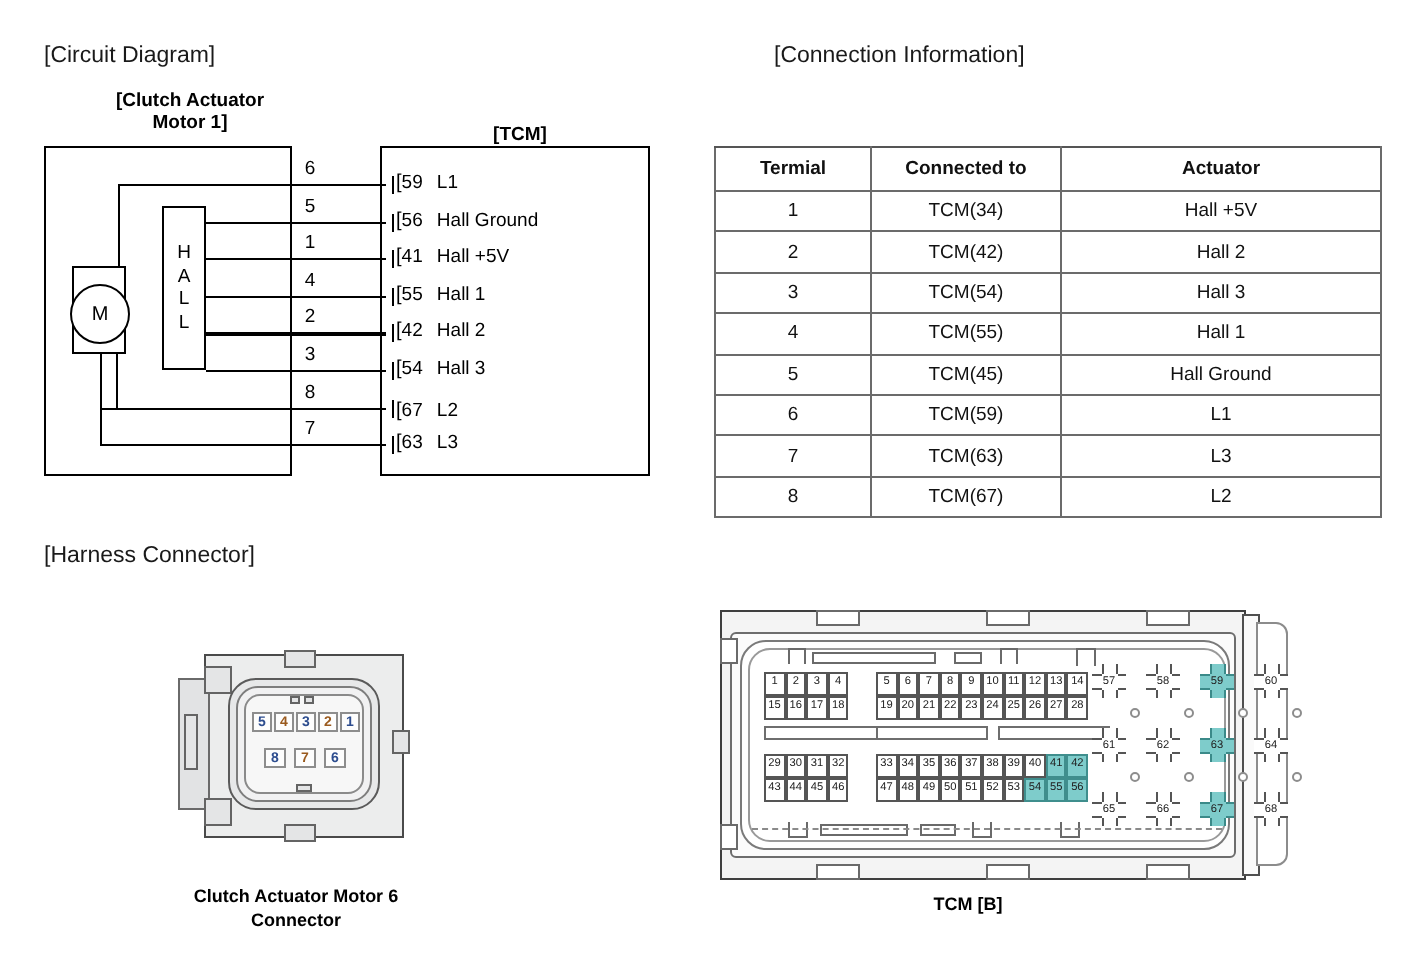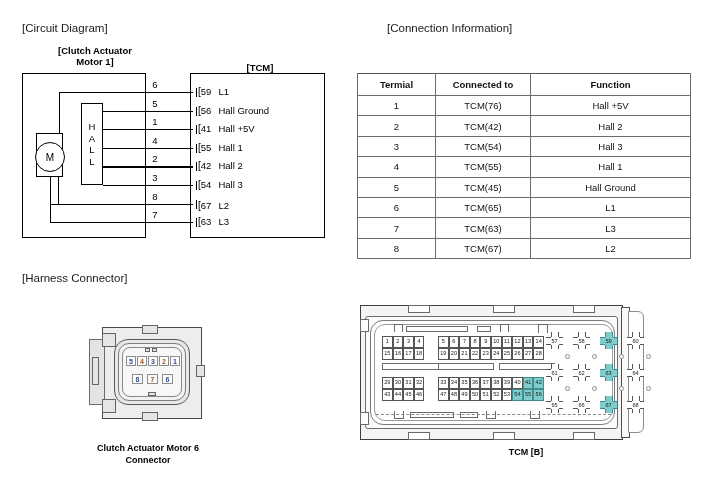--- a/index.html
+++ b/index.html
@@ -162,27 +162,27 @@
 <table class="conn abs" style="left:357px;top:73px;width:333px;">
   <colgroup>
       <col style="width:78px">
       <col style="width:95px">
       <col style="width:160px">
     </colgroup>
   <thead>
     <tr>
       <th>Termial</th>
       <th>Connected to</th>
-      <th>Function</th>
+      <th>Actuator</th>
     </tr>
   </thead>
   <tbody id="conn-tbody">
       <tr>
         <td>1</td>
-        <td>TCM(76)</td>
+        <td>TCM(34)</td>
         <td>Hall +5V</td>
       </tr>
       <tr>
         <td>2</td>
         <td>TCM(42)</td>
         <td>Hall 2</td>
       </tr>
       <tr>
         <td>3</td>
         <td>TCM(54)</td>
@@ -193,21 +193,21 @@
         <td>TCM(55)</td>
         <td>Hall 1</td>
       </tr>
       <tr>
         <td>5</td>
         <td>TCM(45)</td>
         <td>Hall Ground</td>
       </tr>
       <tr>
         <td>6</td>
-        <td>TCM(65)</td>
+        <td>TCM(59)</td>
         <td>L1</td>
       </tr>
       <tr>
         <td>7</td>
         <td>TCM(63)</td>
         <td>L3</td>
       </tr>
       <tr>
         <td>8</td>
         <td>TCM(67)</td>
@@ -425,13 +425,13 @@
       <div class="hole" style="left: 205px; top: 49px;"></div>
       <div class="hole" style="left: 232px; top: 49px;"></div>
       <div class="hole" style="left: 259px; top: 49px;"></div>
       <div class="hole" style="left: 286px; top: 49px;"></div>
       <div class="hole" style="left: 205px; top: 81px;"></div>
       <div class="hole" style="left: 232px; top: 81px;"></div>
       <div class="hole" style="left: 259px; top: 81px;"></div>
       <div class="hole" style="left: 286px; top: 81px;"></div>
     </div>
 </div>
-<div class="abs cap" style="left:446px;top:446px;width:160px;">TCM [B]</div>
+<div class="abs cap" style="left:404px;top:446px;width:160px;">TCM [B]</div>
 
 </body></html>

